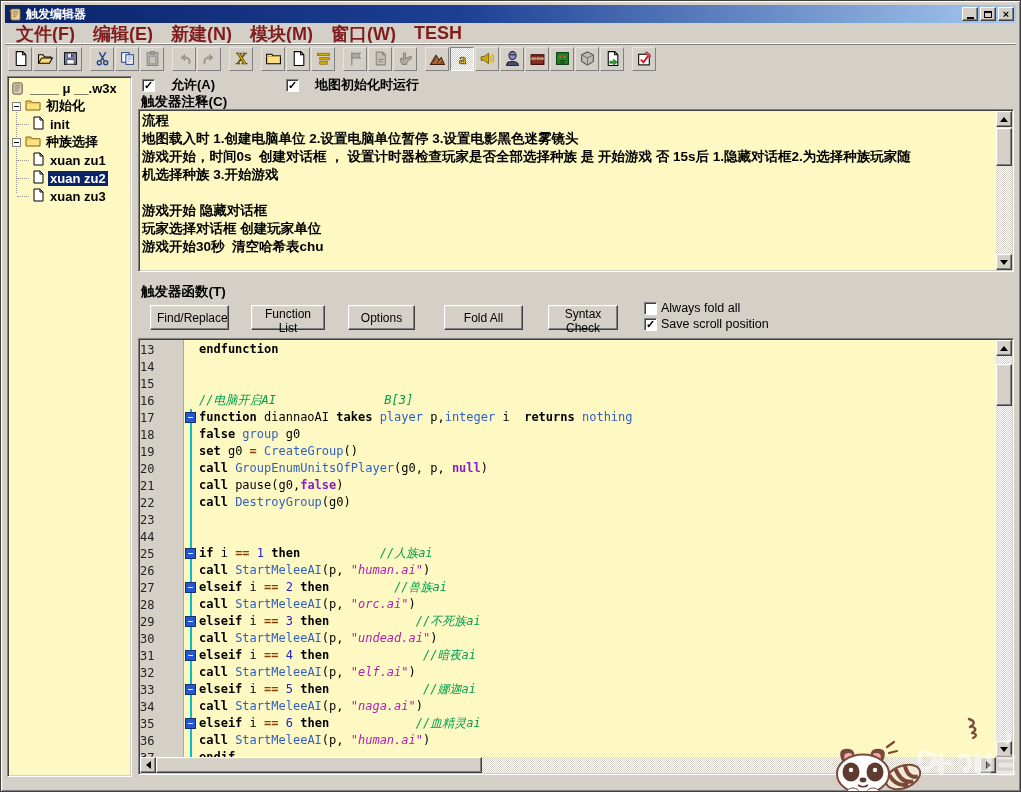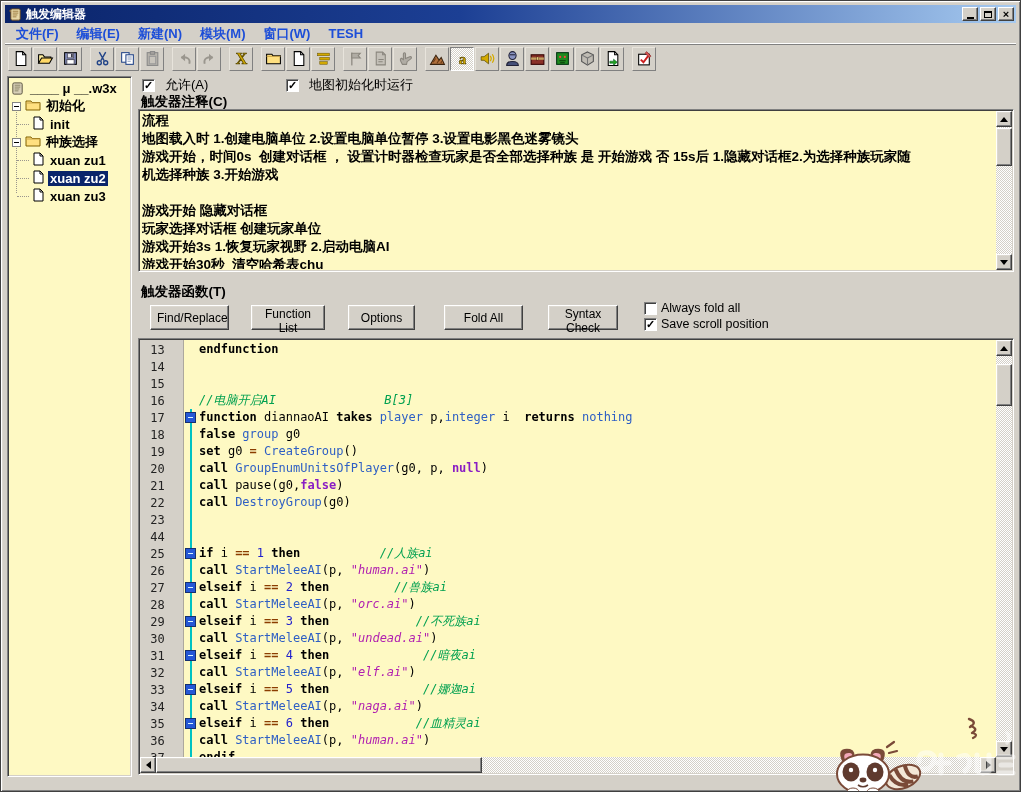--- a/index.html
+++ b/index.html
@@ -13,21 +13,21 @@
     display:flex;align-items:center;padding:0 2px;}
   .titlebar .ticon{width:15px;height:15px;margin:0 3px 0 1px;flex:0 0 auto;}
   .titlebar .ttext{color:#fff;font-weight:bold;font-size:12px;flex:1;white-space:nowrap;}
   .winbtn{width:16px;height:14px;background:#d4d0c8;border:1px solid;border-color:#fff #404040 #404040 #fff;
     box-shadow:inset -1px -1px 0 #808080;display:flex;align-items:center;justify-content:center;
     font-size:11px;font-weight:bold;color:#000;margin-left:2px;line-height:10px;}
   .winbtn .mini{display:block;width:7px;height:2px;background:#000;margin-top:8px;}
   .winbtn .maxi{display:block;width:8px;height:7px;border:1px solid #000;border-top-width:2px;}
   
   .menubar{position:absolute;left:4px;top:23px;right:4px;height:19px;display:flex;align-items:center;padding-left:2px;}
-  .menu-item{padding:11px 9px;font-size:13px;font-weight:600;color:#1d4ed8;white-space:nowrap;}
+  .menu-item{padding:11px 9px;font-size:18px;font-weight:600;color:#7f1d1d;white-space:nowrap;}
   
   .toolbar{position:absolute;left:4px;top:42px;right:4px;height:30px;display:flex;align-items:center;
     padding-left:3px;border-top:1px solid #fff;box-shadow:0 1px 0 #808080 inset;}
   .tbtn{width:24px;height:24px;margin-right:1px;background:#d4d0c8;border:1px solid;
     border-color:#e8e4dc #808080 #808080 #e8e4dc;display:flex;align-items:center;justify-content:center;padding:0;}
   .tbtn svg{width:17px;height:17px;}
   .tbtn.pressed{border-color:#808080 #fff #fff #808080;
     background-image:linear-gradient(45deg,#fff 25%,transparent 25%,transparent 75%,#fff 75%),linear-gradient(45deg,#fff 25%,transparent 25%,transparent 75%,#fff 75%);
     background-size:2px 2px;background-position:0 0,1px 1px;}
   .tsep{width:7px;height:24px;flex:0 0 auto;}
@@ -46,21 +46,21 @@
   .trow.lvl2{padding-left:22px;}
   .trow.lvl2:before{content:"";position:absolute;left:7px;top:9px;width:12px;border-top:1px dotted #9a968e;}
   .ticn{flex:0 0 auto;margin-right:3px;}
   
   .rpanel{position:absolute;left:137px;top:71px;width:876px;height:703px;}
   .cbrow{position:absolute;top:4px;left:0;right:0;height:16px;}
   .cb{position:absolute;display:flex;align-items:center;}
   .cbbox{width:13px;height:13px;background:#fff;border:1px solid;border-color:#808080 #fff #fff #808080;
     box-shadow:inset 1px 1px 0 #404040;display:flex;align-items:center;justify-content:center;
     font-size:11px;font-weight:bold;line-height:10px;color:#000;}
-  .cblabel{margin-left:10px;font-size:13px;font-weight:normal;}
+  .cblabel{margin-left:16px;font-size:13px;font-weight:bold;}
   .seclabel{position:absolute;left:3px;font-size:13.5px;font-weight:bold;color:#000;}
   .commentbox{position:absolute;top:37px;left:0;right:0;height:163px;overflow:hidden;}
   .comment-text{position:absolute;left:3px;top:2px;right:20px;bottom:2px;overflow:hidden;}
   .cline{white-space:pre;font-size:13.5px;font-weight:bold;line-height:18px;color:#000;}
   
   .track{background-color:#fff;
     background-image:linear-gradient(45deg,#d4d0c8 25%,transparent 25%,transparent 75%,#d4d0c8 75%),linear-gradient(45deg,#d4d0c8 25%,transparent 25%,transparent 75%,#d4d0c8 75%);
     background-size:2px 2px;background-position:0 0,1px 1px;}
   .sbtn{position:absolute;width:16px;height:16px;background:#d4d0c8;border:1px solid;border-color:#fff #404040 #404040 #fff;
     box-shadow:inset -1px -1px 0 #808080, inset 1px 1px 0 #dcd8d0;display:flex;align-items:center;justify-content:center;}
@@ -82,21 +82,21 @@
   button.fnbtn:nth-of-type(4){left:301px;width:79px;}
   button.fnbtn:nth-of-type(5){left:405px;width:70px;}
   .foldcbs{position:absolute;left:501px;top:1px;text-align:right;}
   .foldcbs .cb{position:static;display:flex;height:16px;}
   .foldcbs .cblabel{font-weight:normal;font-size:12.5px;margin-left:4px;}
   
   .codearea{position:absolute;top:266px;left:0;right:0;height:437px;overflow:hidden;}
   .gutterbg{position:absolute;left:1px;top:1px;bottom:1px;width:44px;background:#d4d0c8;border-right:1px solid #aca89e;}
   .coderows{position:absolute;left:1px;top:2px;right:17px;bottom:17px;overflow:hidden;}
   .code-line{display:flex;height:17px;align-items:center;}
-  .gut{width:44px;flex:0 0 auto;text-align:center;padding-right:9px;
+  .gut{width:44px;flex:0 0 auto;text-align:left;padding-right:9px;
     font-family:"DejaVu Sans Mono","Liberation Mono",monospace;font-size:12px;color:#222;}
   .fold{width:15px;flex:0 0 auto;position:relative;height:100%;}
   .fold .vline{position:absolute;left:6px;top:0;bottom:0;width:2px;background:#00c2c2;}
   .fbox{position:absolute;left:1px;top:3px;width:11px;height:11px;background:#2457d6;border:1px solid #16306e;}
   .fbox i{position:absolute;left:2px;top:4px;width:5px;height:1px;background:#d8f4ff;}
   .ctext{flex:1;white-space:pre;font-family:"DejaVu Sans Mono","Liberation Mono",monospace;font-size:12px;color:#000;line-height:17px;}
   .ck{font-weight:bold;color:#000;}
   .cty,.cna{color:#2e5fc4;}
   .cnu{color:#2222cc;}
   .cst{color:#b01eb0;font-style:italic;}
@@ -359,21 +359,20 @@
 
     <div class="commentbox sunken">
       <div class="comment-text" id="comment-text">
           <div class="cline">流程</div>
           <div class="cline">地图载入时 1.创建电脑单位 2.设置电脑单位暂停 3.设置电影黑色迷雾镜头</div>
           <div class="cline">游戏开始，时间0s  创建对话框 ， 设置计时器检查玩家是否全部选择种族 是 开始游戏 否 15s后 1.隐藏对话框2.为选择种族玩家随</div>
           <div class="cline">机选择种族 3.开始游戏</div>
           <div class="cline"> </div>
           <div class="cline">游戏开始 隐藏对话框</div>
           <div class="cline">玩家选择对话框 创建玩家单位</div>
-          <div class="cline">游戏开始3s 1.恢复玩家视野 2.启动电脑AI</div>
           <div class="cline">游戏开始30秒  清空哈希表chu</div>
         </div>
       <div class="vscroll track">
         <span class="sbtn" style="top:0;right:0">
             <span class="arr up"></span>
           </span>
         <span class="thumb" style="top:17px;right:0;width:16px;height:38px"></span>
         <span class="sbtn" style="bottom:0;right:0">
             <span class="arr down"></span>
           </span>

